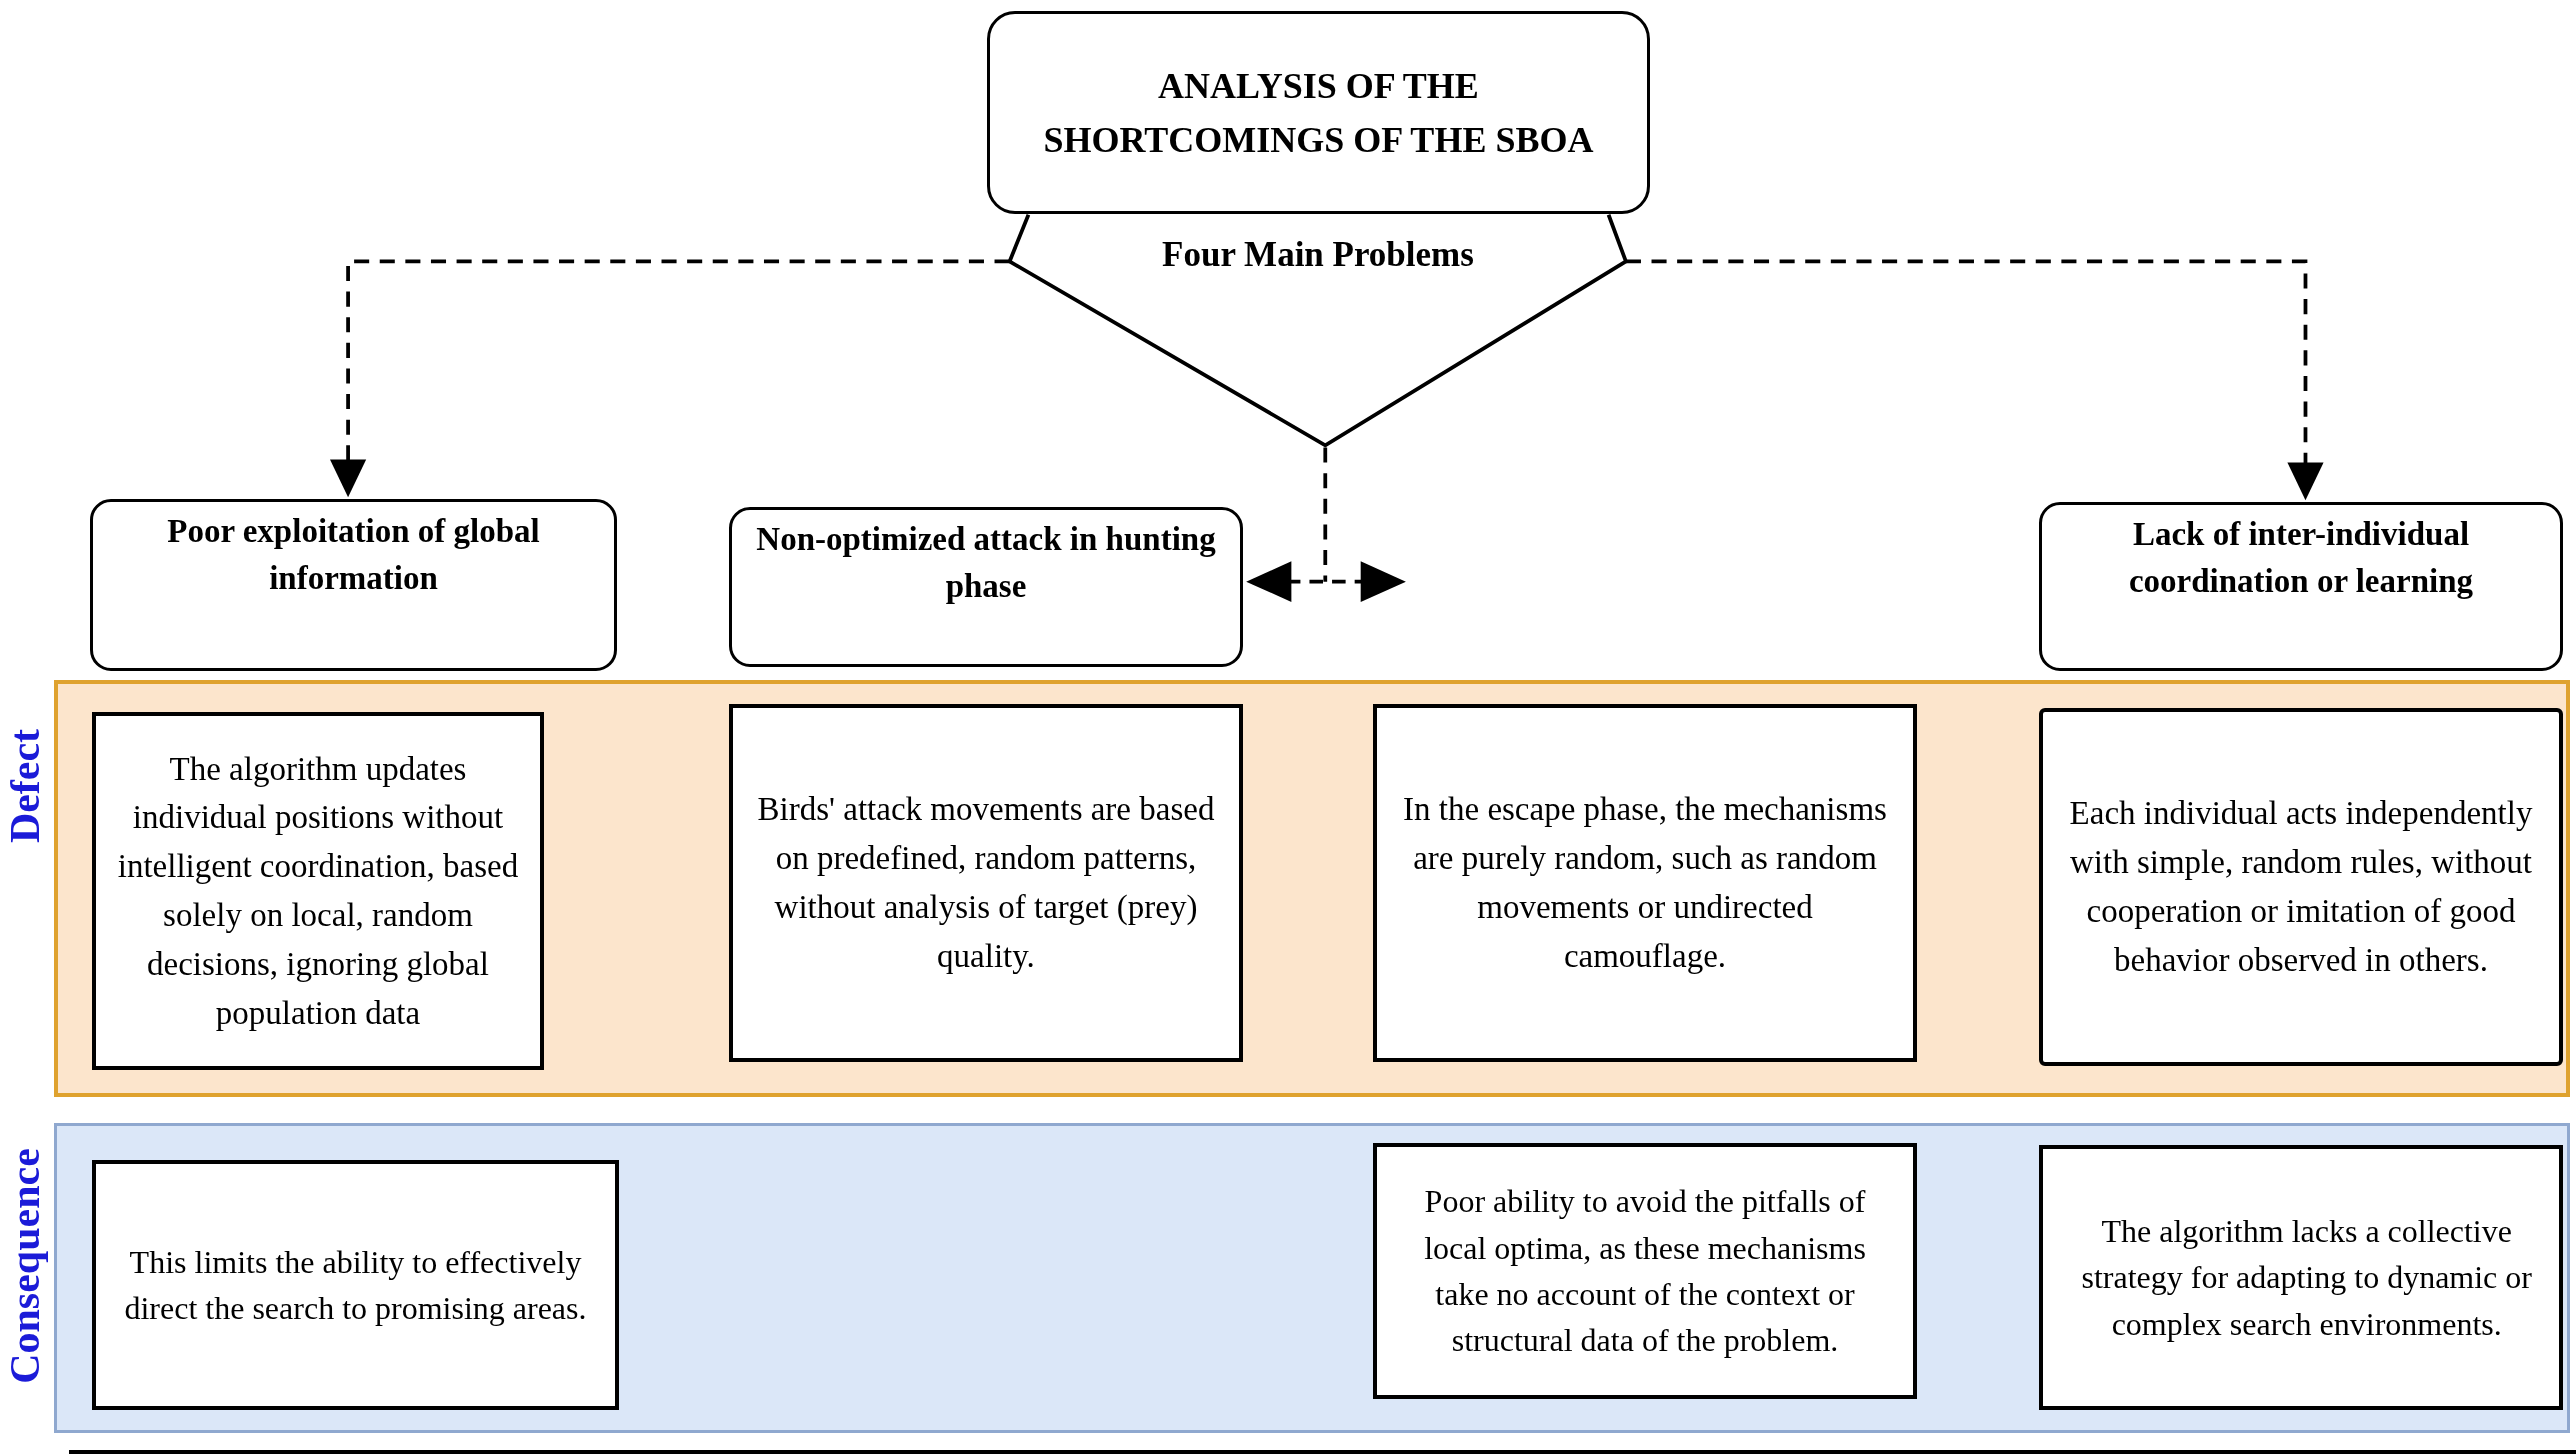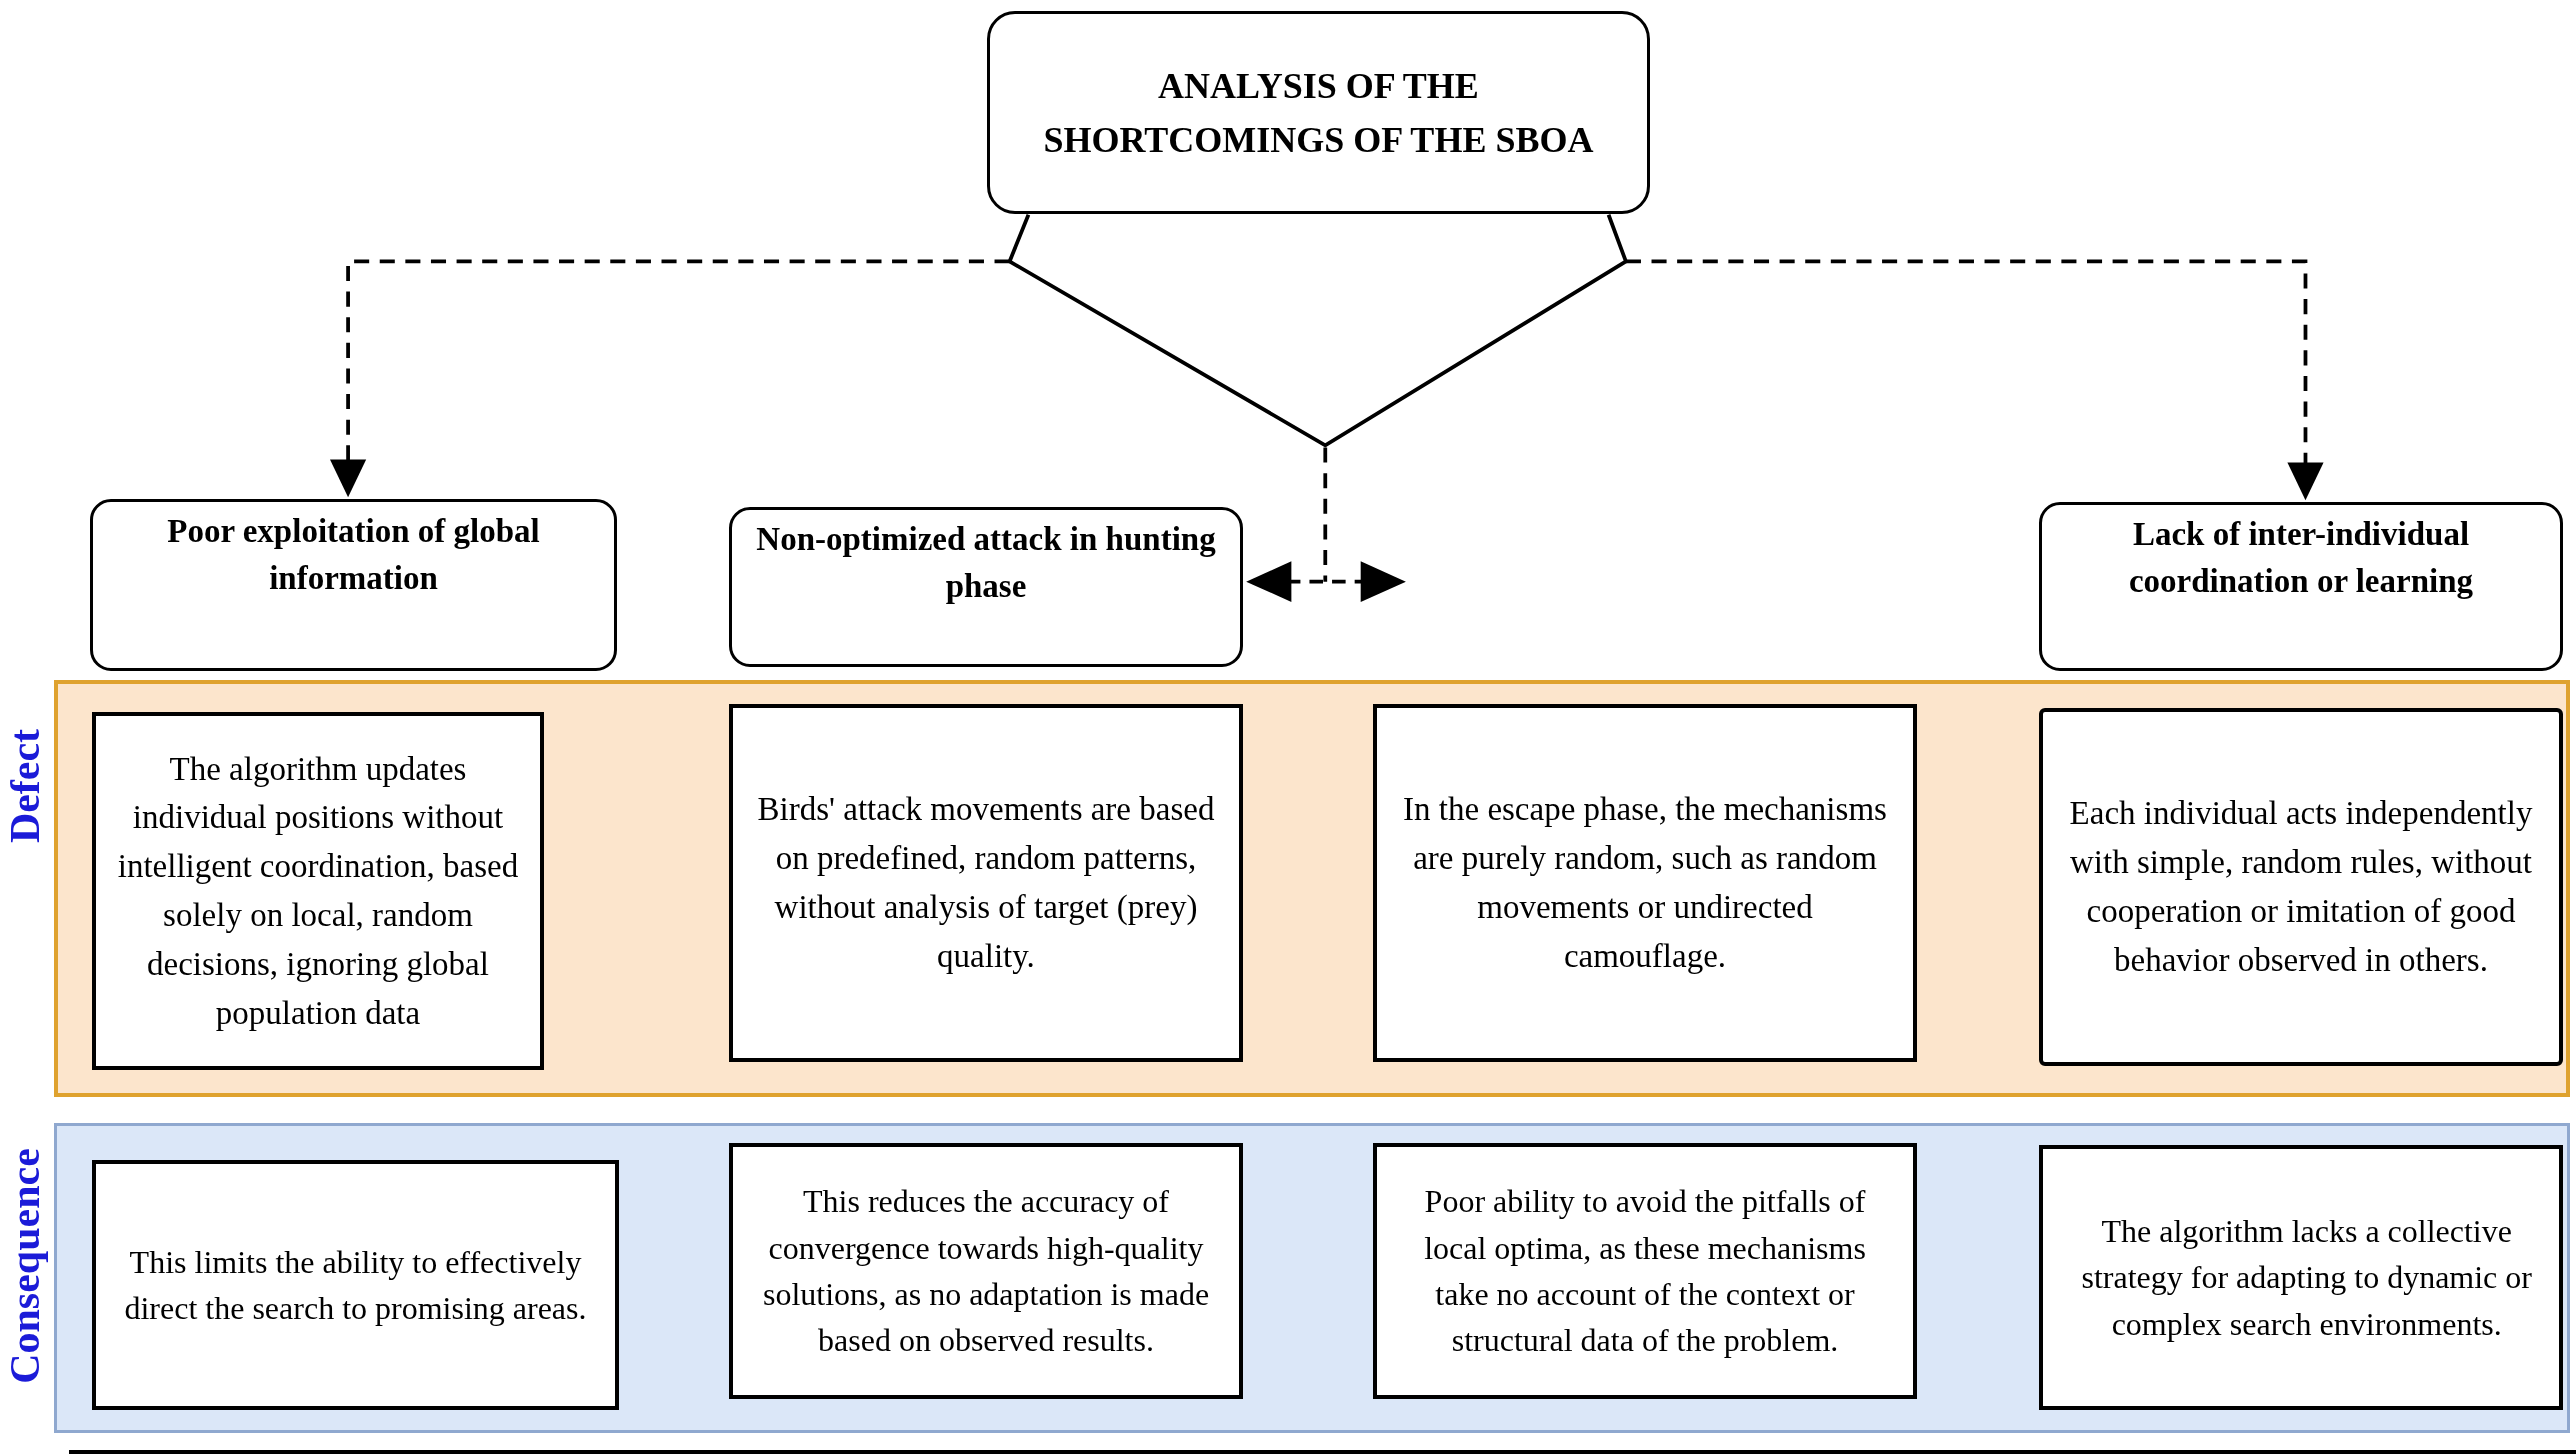--- a/index.html
+++ b/index.html
@@ -81,20 +81,21 @@
     <line x1="1759" y1="594" x2="1759" y2="772" stroke="#000" stroke-width="5" stroke-dasharray="20 14"></line>
     <line x1="1708" y1="772" x2="1812" y2="772" stroke="#000" stroke-width="5" stroke-dasharray="18 12"></line>
     <polygon points="1654,772 1714,745 1714,799" fill="#000"></polygon>
     <polygon points="1866,772 1806,745 1806,799" fill="#000"></polygon>
   </svg>
 
   <div class="title-box">
     <span>ANALYSIS OF THE SHORTCOMINGS OF THE SBOA</span>
   </div>
 
+  <div class="decision-label">Four Main Problems</div>
 
   <div class="problem-box" style="left:90px;top:499px;width:527px;height:172px;">
     <span>Poor exploitation of global information</span>
   </div>
   <div class="problem-box" style="left:729px;top:507px;width:514px;height:160px;">
     <span>Non-optimized attack in hunting phase</span>
   </div>
   <div class="problem-box" style="left:2039px;top:502px;width:524px;height:169px;">
     <span>Lack of inter-individual coordination or learning</span>
   </div>
@@ -118,23 +119,20 @@
   </div>
 
   <div class="band consequence"></div>
   <div class="row-label-wrap" style="top:1089px;height:354px;">
     <span>Consequence</span>
   </div>
 
   <div class="cell consequence-cell" style="left:92px;top:1160px;width:527px;height:250px;">
     <span>This limits the ability to effectively direct the search to promising areas.</span>
   </div>
-  <div class="cell consequence-cell" style="left:729px;top:1143px;width:514px;height:256px;">
-    <span>This reduces the accuracy of convergence towards high-quality solutions, as no adaptation is made based on observed results.</span>
-  </div>
   <div class="cell consequence-cell" style="left:1373px;top:1143px;width:544px;height:256px;">
     <span>Poor ability to avoid the pitfalls of local optima, as these mechanisms take no account of the context or structural data of the problem.</span>
   </div>
   <div class="cell consequence-cell" style="left:2039px;top:1145px;width:524px;height:265px;padding-left:28px;">
     <span>The algorithm lacks a collective strategy for adapting to dynamic or complex search environments.</span>
   </div>
 
   <div class="bottom-rule"></div>
 
 </div>

